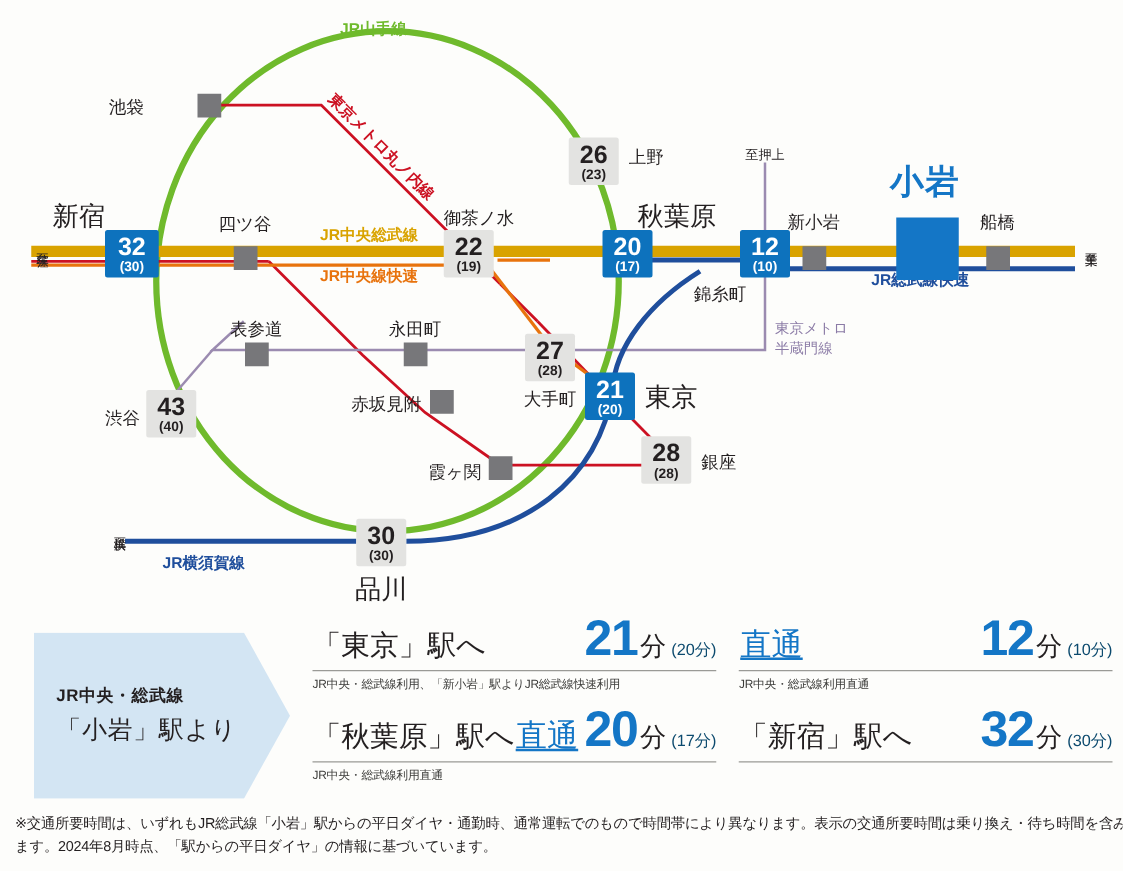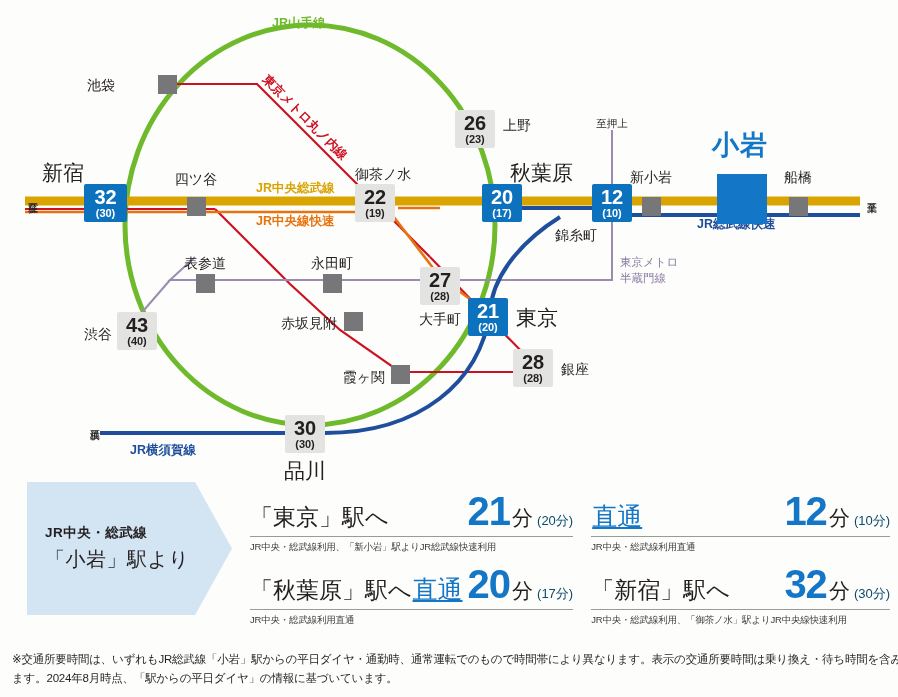--- a/index.html
+++ b/index.html
@@ -40,21 +40,21 @@
 
   
   #info-panel {
     position: absolute;
     left: 0; top: 480px;
     width: 898px;
     height: 165px;
   }
   #origin-badge {
     position: absolute;
-    left: 27px; top: 2px;
+    left: 27px; top: 26px;
     width: 205px;
     height: 133px;
     background: #d3e5f3;
     clip-path: polygon(0 0, 82% 0, 100% 50%, 82% 100%, 0 100%);
     display: flex;
     flex-direction: column;
     justify-content: center;
     padding-left: 18px;
     box-sizing: border-box;
   }
@@ -386,21 +386,20 @@
       <div class="route-headline">
         <span class="route-dest">「新</span>
         <span class="route-dest sp"></span>
         <span class="route-dest">宿」駅へ</span>
         <span class="route-spacer"></span>
         <span class="route-minutes">32</span>
         <span class="route-fun">分</span>
         <span class="route-paren">(30分)</span>
       </div>
       <div class="route-rule"></div>
-      <div class="route-note">JR中央・総武線利用、「御茶ノ水」駅よりJR中央線快速利用</div>
     </div>
 
   </div>
 </div>
 
 <div id="footnotes">
   <div>※交通所要時間は、いずれもJR総武線「小岩」駅からの平日ダイヤ・通勤時、通常運転でのもので時間帯により異なります。表示の交通所要時間は乗り換え・待ち時間を含み</div>
   <div>ます。2024年8月時点、「駅からの平日ダイヤ」の情報に基づいています。</div>
 </div>
 

